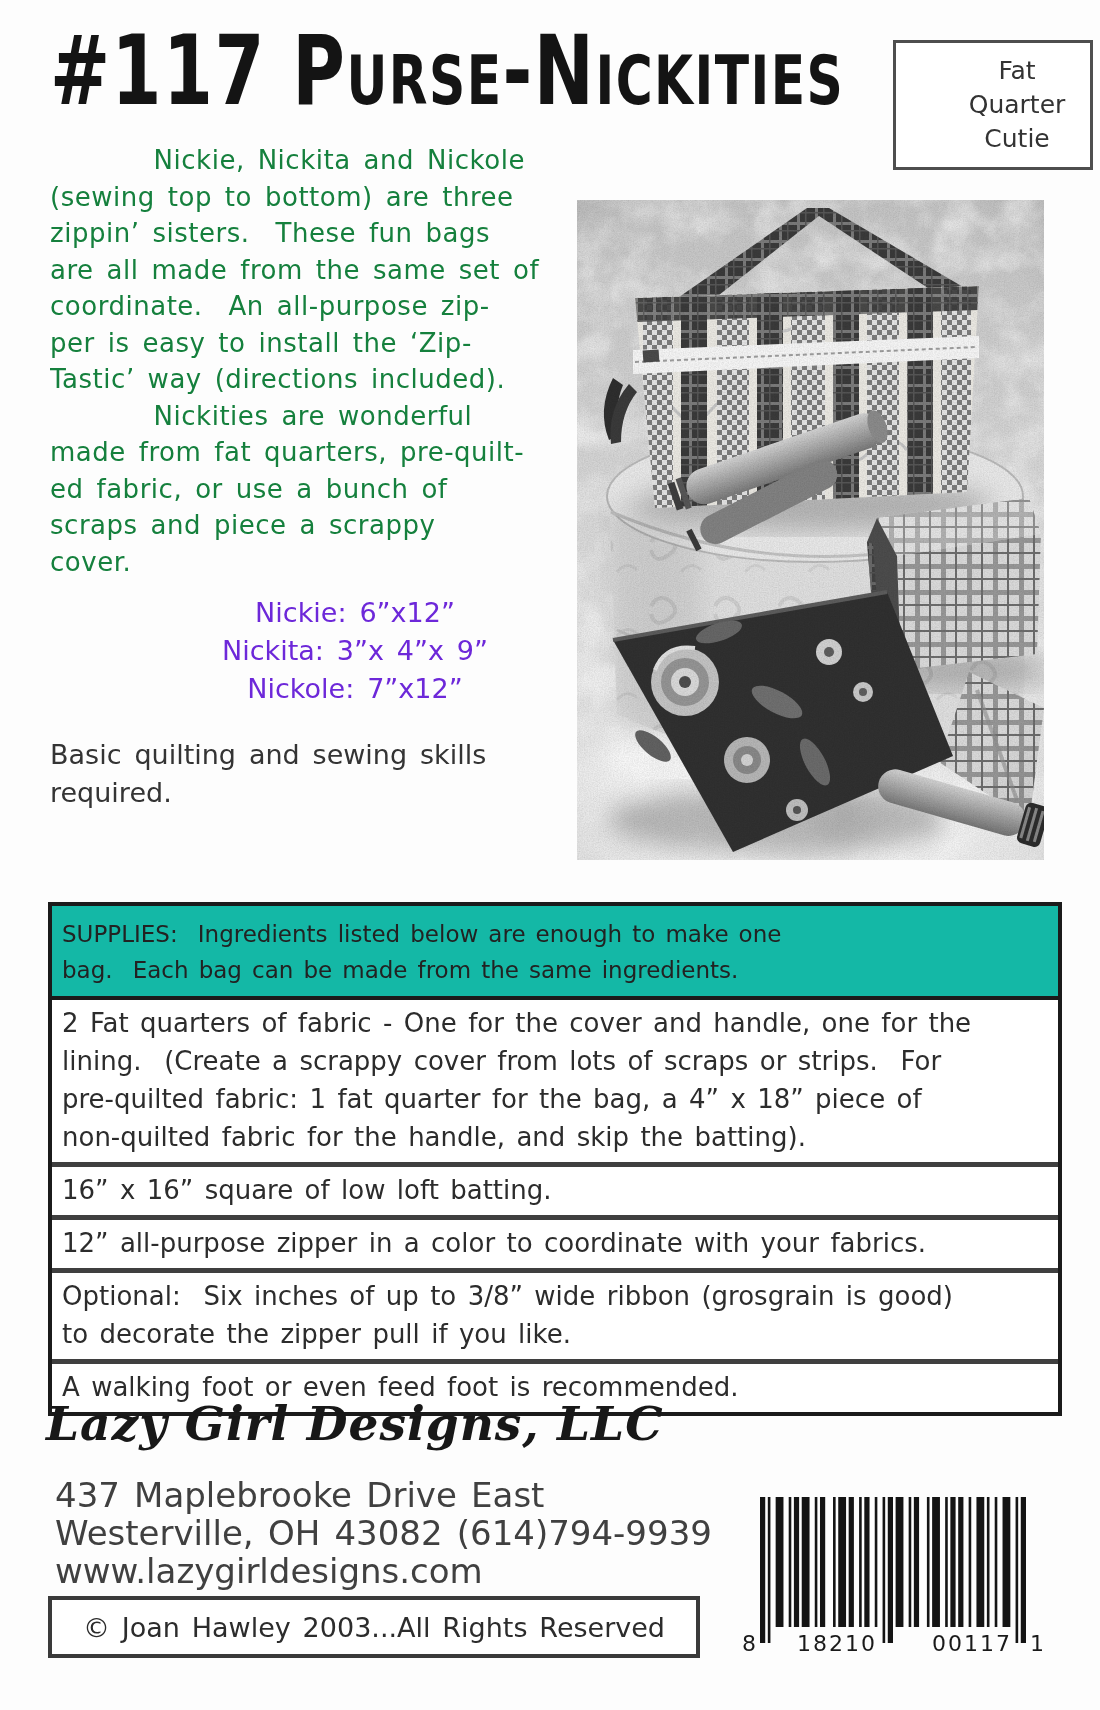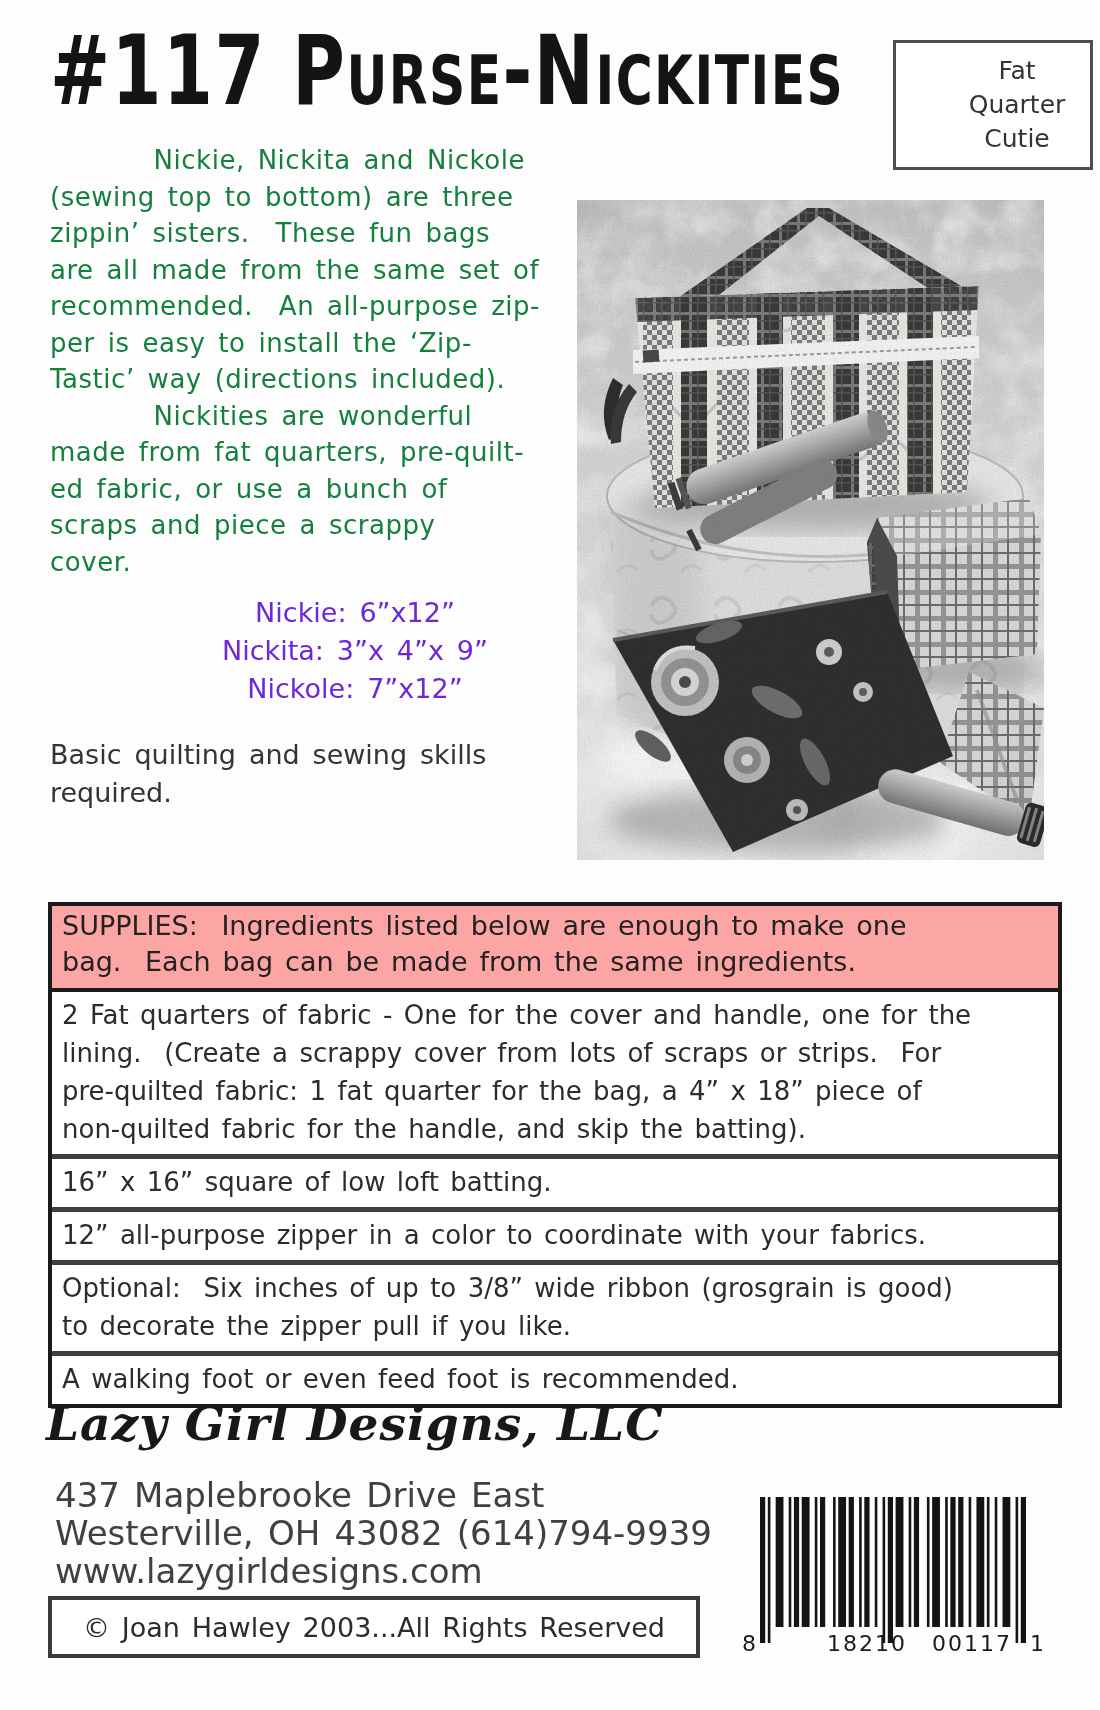--- a/index.html
+++ b/index.html
@@ -22,55 +22,55 @@
   .sizes { position:absolute; left:140px; top:594px; width:430px; text-align:center;
            font-size:27px; line-height:38px; word-spacing:.16em; color:#6d28d9; }
   .sizes > div { white-space:pre; }
   .skills { position:absolute; left:50px; top:736px; font-size:27px; line-height:38px;
             word-spacing:.16em; color:#343434; }
 
   .photo-wrap { position:absolute; left:577px; top:200px; width:467px; height:660px; }
   .photo-wrap svg { display:block; }
 
   .supplies { position:absolute; left:48px; top:902px; width:1006px; border:4px solid #1b1b1b; background:#fff; }
-  .supplies-header { background:#fca5a5; padding:2px 10px 8px; font-size:27px; line-height:36px;
+  .supplies-header { background:#14b8a6; padding:10px 10px 8px; font-size:23px; line-height:36px;
                      word-spacing:.12em; border-bottom:4px solid #1b1b1b; color:#222; }
   .supply-row { padding:4px 10px 6px; font-size:26px; line-height:38px; word-spacing:.12em; color:#2c2c2c; }
   .supply-row + .supply-row { border-top:5px solid #3f3f3f; }
 
   .logo { position:absolute; left:46px; top:1396px; font-family:"DejaVu Serif","Liberation Serif",serif;
           font-style:italic; font-weight:700; font-size:47px; letter-spacing:1px; color:#181818; }
   .address { position:absolute; left:55px; top:1476px; font-size:34px; line-height:38px;
              word-spacing:.1em; color:#404040; }
 
   .copyright { position:absolute; left:48px; top:1596px; width:644px; height:54px;
                border:4px solid #3a3a3a; background:#fff; display:flex; align-items:center;
                font-size:27px; word-spacing:.12em; color:#2c2c2c;justify-content:center; }
 
   .barcode { position:absolute; left:742px; top:1497px; width:302px; height:165px; }
   .barcode svg { position:absolute; left:16px; top:0; }
   .bc-digit { position:absolute; bottom:6px; font-size:22px; color:#1a1a1a; }
   .bc-d0 { left:0px; }
-  .bc-g1 { left:55px; width:140px; text-align:center; letter-spacing:2px; }
+  .bc-g1 { left:55px; width:140px; letter-spacing:2px; }
   .bc-g2 { left:165px; width:130px; text-align:center; letter-spacing:2px; }
   .bc-d3 { right:0px; }
 </style>
 </head>
 <body>
 
 <div class="page">
 
   <div class="title">#117 Purse-Nickities</div>
 
   <div class="badge">
     <div class="lines"><div>Fat</div><div>Quarter</div><div>Cutie</div></div>
   </div>
 
   <div class="para">
-    <div class="lines"><div>        Nickie, Nickita and Nickole</div><div>(sewing top to bottom) are three</div><div>zippin’ sisters.  These fun bags</div><div>are all made from the same set of</div><div>recommended.  An all-purpose zip-</div><div>per is easy to install the ‘Zip-</div><div>Tastic’ way (directions included).</div></div>
+    <div class="lines"><div>        Nickie, Nickita and Nickole</div><div>(sewing top to bottom) are three</div><div>zippin’ sisters.  These fun bags</div><div>are all made from the same set of</div><div>coordinate.  An all-purpose zip-</div><div>per is easy to install the ‘Zip-</div><div>Tastic’ way (directions included).</div></div>
     <div class="lines"><div>        Nickities are wonderful</div><div>made from fat quarters, pre-quilt-</div><div>ed fabric, or use a bunch of</div><div>scraps and piece a scrappy</div><div>cover.</div></div>
   </div>
 
   <div class="sizes">
       <div>Nickie: 6”x12”</div>
       <div>Nickita: 3”x 4”x 9”</div>
       <div>Nickole: 7”x12”</div>
     </div>
 
   <div class="skills lines"><div>Basic quilting and sewing skills</div><div>required.</div></div>

